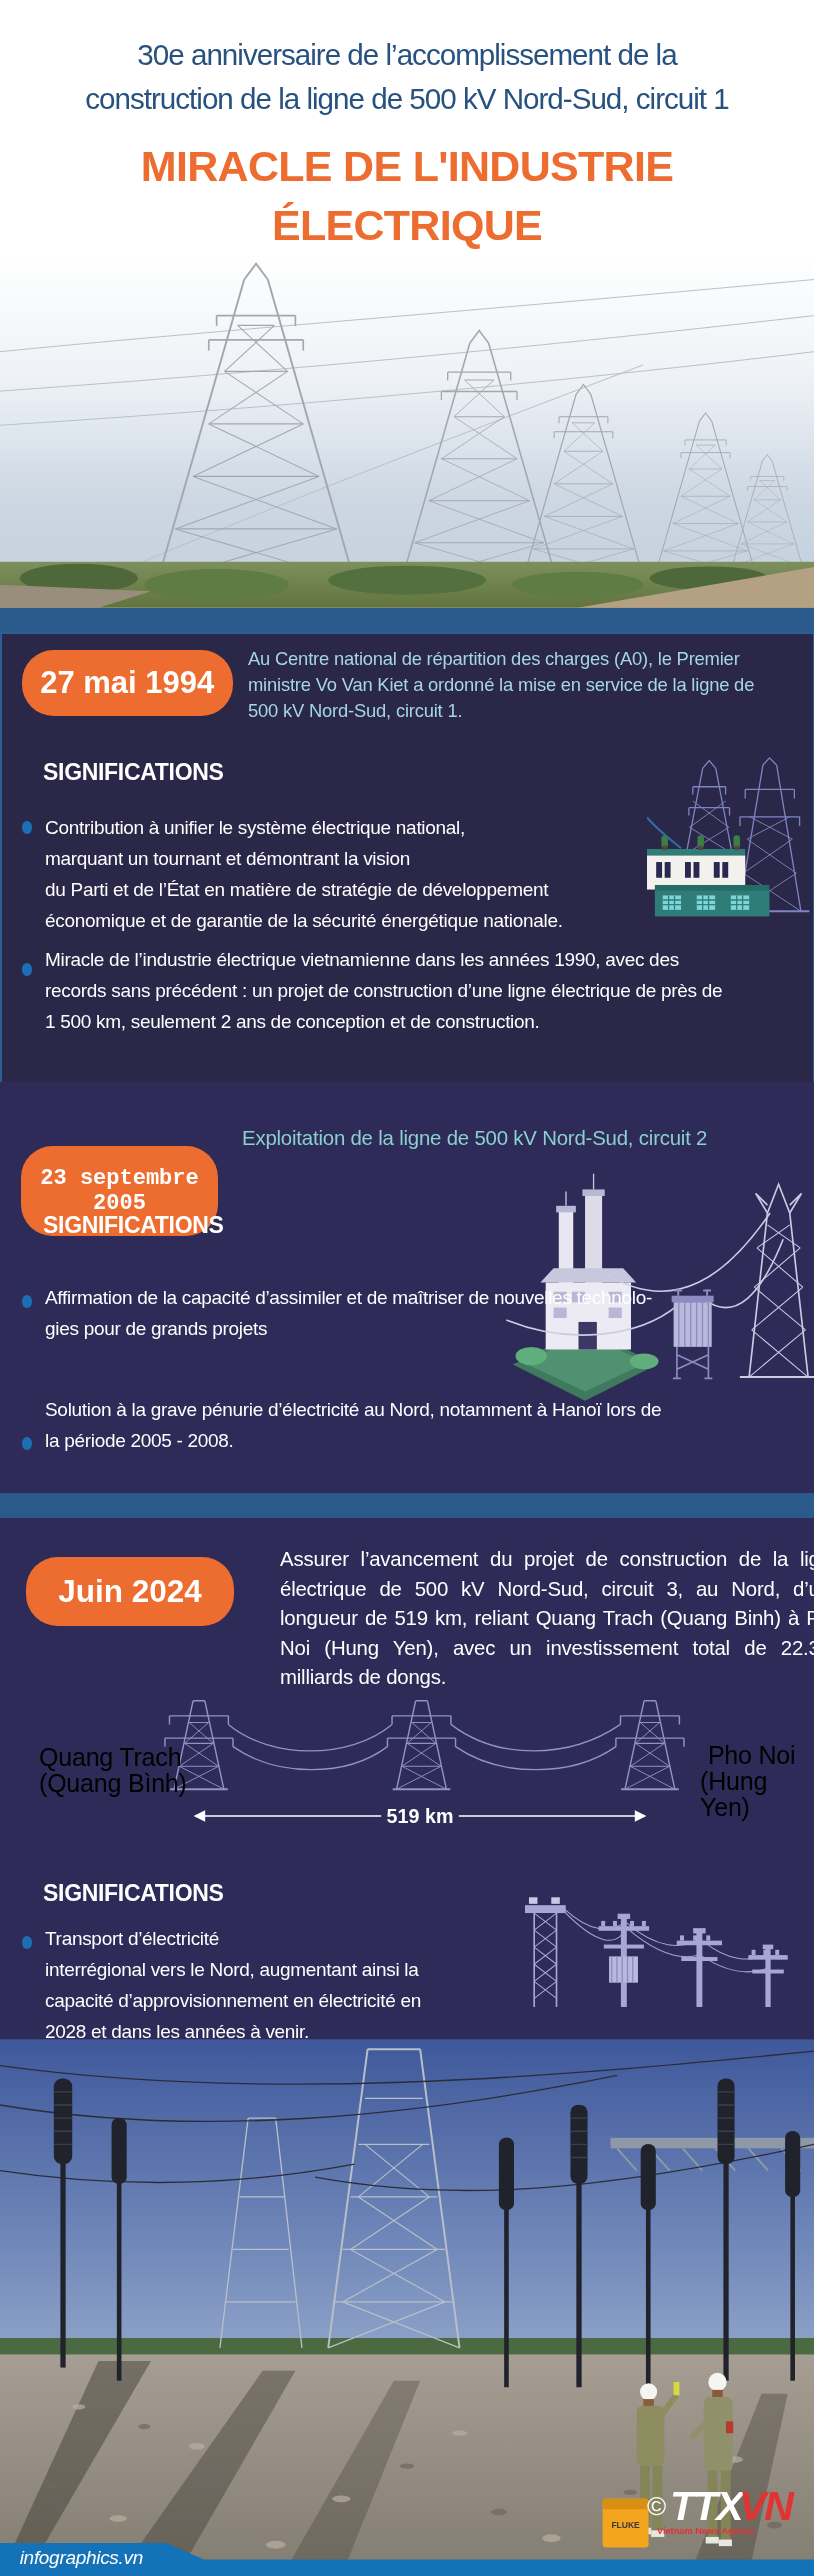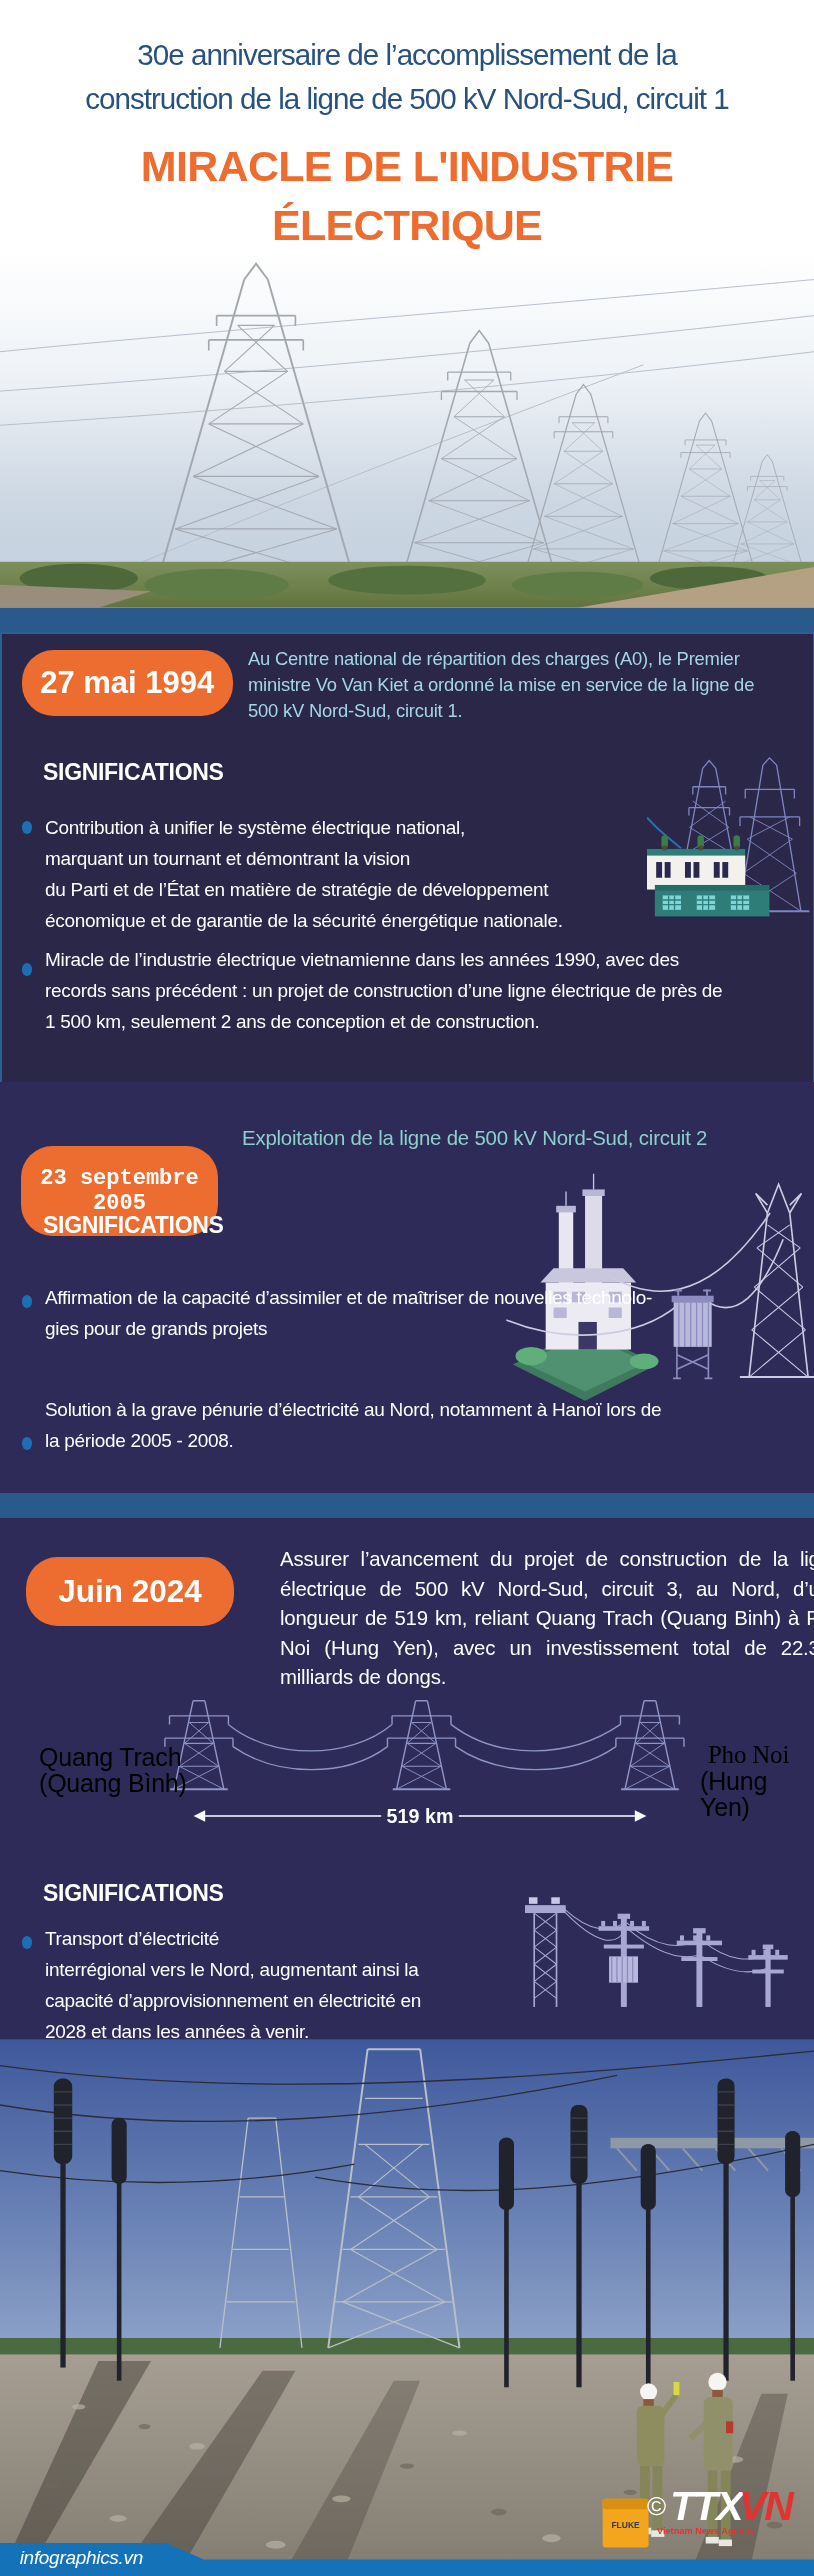--- a/index.html
+++ b/index.html
@@ -227,21 +227,21 @@
       <use href="#dt" transform="translate(779,0)"></use>
       <path d="M135,51 C200,105 320,105 385,51 M142,85 C210,132 315,132 378,85 M475,51 C545,105 655,105 734,51 M482,85 C550,132 660,132 727,85" stroke="#8F94C6" stroke-width="2" fill="none"></path>
     </svg>
   </div>
 
   <div class="abs diag-label" style="left:39px;top:1744px;">
     <div>Quang  Trach</div>
     <div>(Quang Bình)</div>
   </div>
   <div class="abs diag-label" style="left:700px;top:1742px;">
-    <div style="padding-left:7.9px;font-family:Liberation Serif, serif;">Pho Noi</div>
+    <div style="padding-left:7.9px;">Pho Noi</div>
     <div>(Hung Yen)</div>
   </div>
 
   <div class="abs" style="left:190px;top:1805px;width:460px;height:22px;">
     <svg width="460" height="22" viewBox="0 0 700 34" style="position:absolute;left:0;top:0;">
       <path d="M14,17 L290,17 M410,17 L686,17" stroke="#ffffff" stroke-width="2.5"></path>
       <polygon points="0,17 18,8 18,26" fill="#ffffff"></polygon>
       <polygon points="700,17 682,8 682,26" fill="#ffffff"></polygon>
     </svg>
     <div class="abs dist-label" style="left:0;top:0;">519 km</div>

